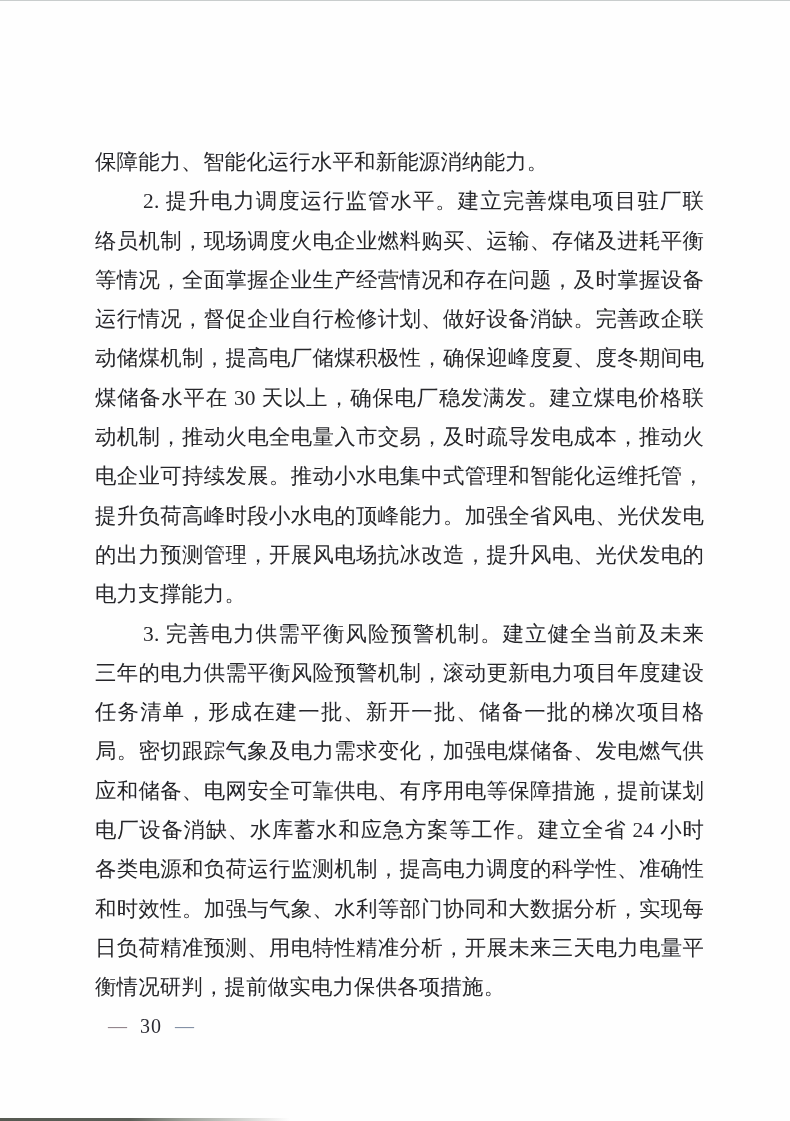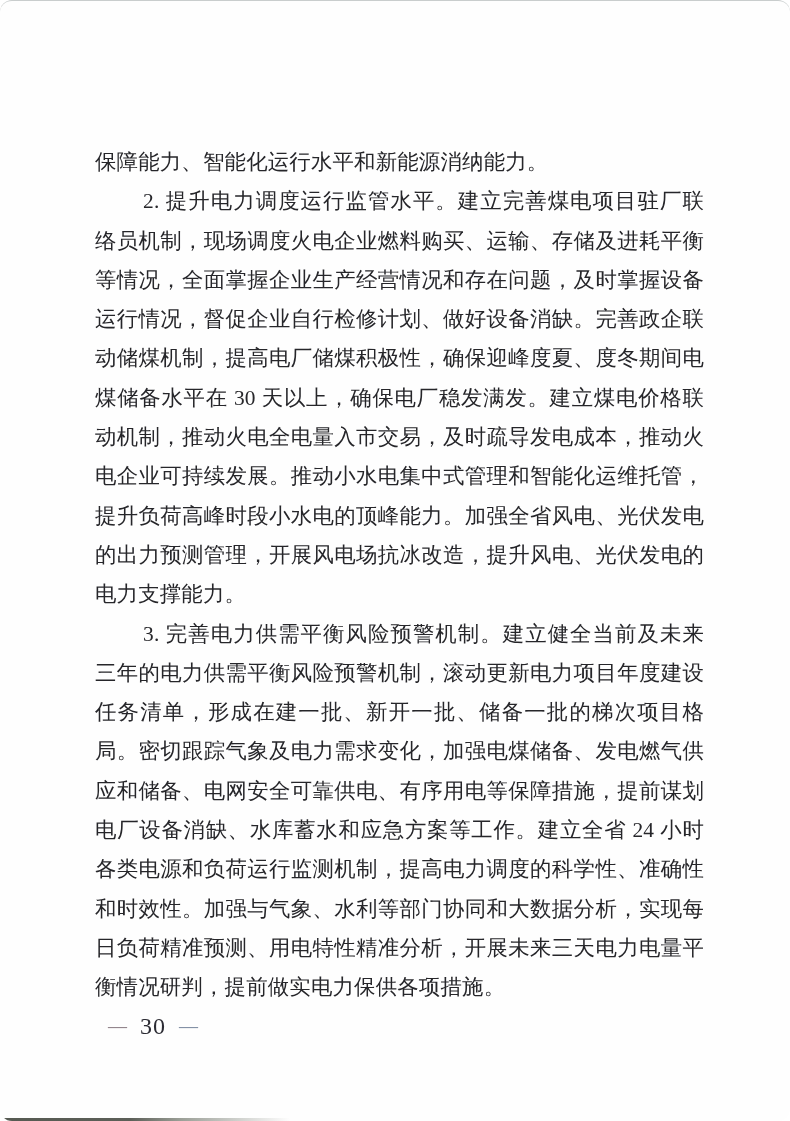--- a/index.html
+++ b/index.html
@@ -9,21 +9,20 @@
   }
   .page {
     position: relative;
     width: 790px;
     height: 1121px;
     background: #fefefe;
     border-top: 1px solid #c9cdcd;
     box-sizing: border-box;
     overflow: hidden;
     font-family: "Liberation Serif", "DejaVu Serif", serif;
-    border-radius: 12px;
   }
   .text-block {
     position: absolute;
     left: 95px;
     top: 142px;
     width: 609px;
     font-size: 21.4px;
     line-height: 39.3px;
     color: #26262a;
     text-align: justify;
@@ -44,21 +43,21 @@
     display: flex;
     align-items: center;
     gap: 13px;
     font-size: 19px;
   }
   .footer .dash {
     font-weight: bold;
     transform: scaleY(0.8);
   }
   .footer .num {
-    font-size: 24px;
+    font-size: 20px;
     letter-spacing: 1px;
   }
   .artifact-bottom {
     position: absolute;
     left: 0;
     bottom: 0;
     width: 290px;
     height: 3px;
     background: linear-gradient(to right,
       #565a52 0%, #5c5f58 45%, #9a9e96 62%, rgba(190,193,188,0) 100%);

